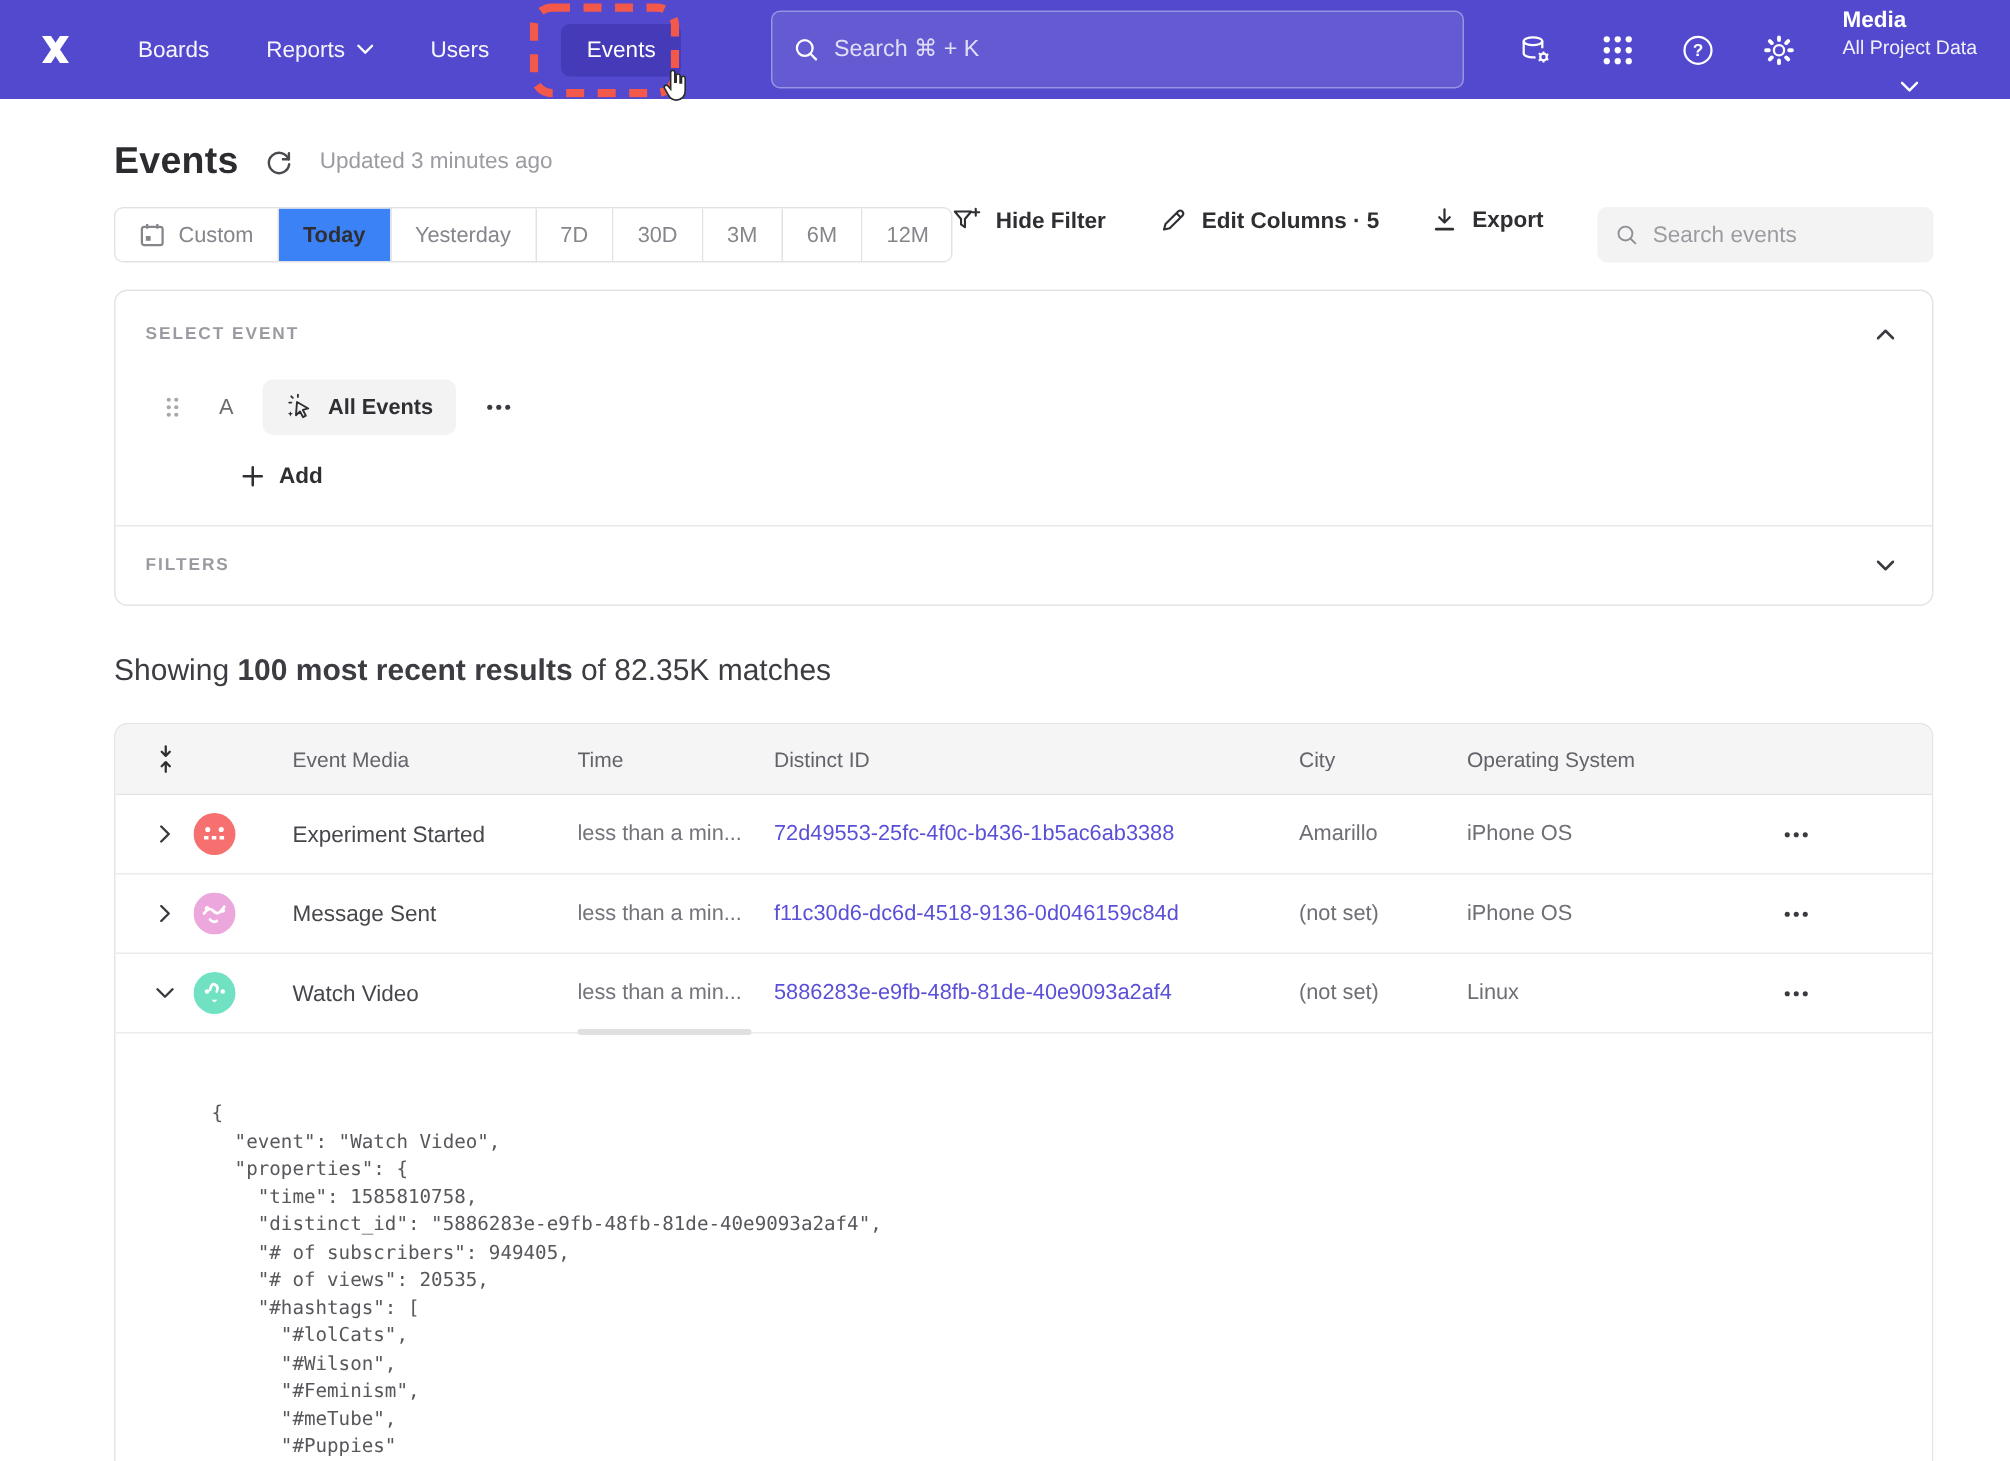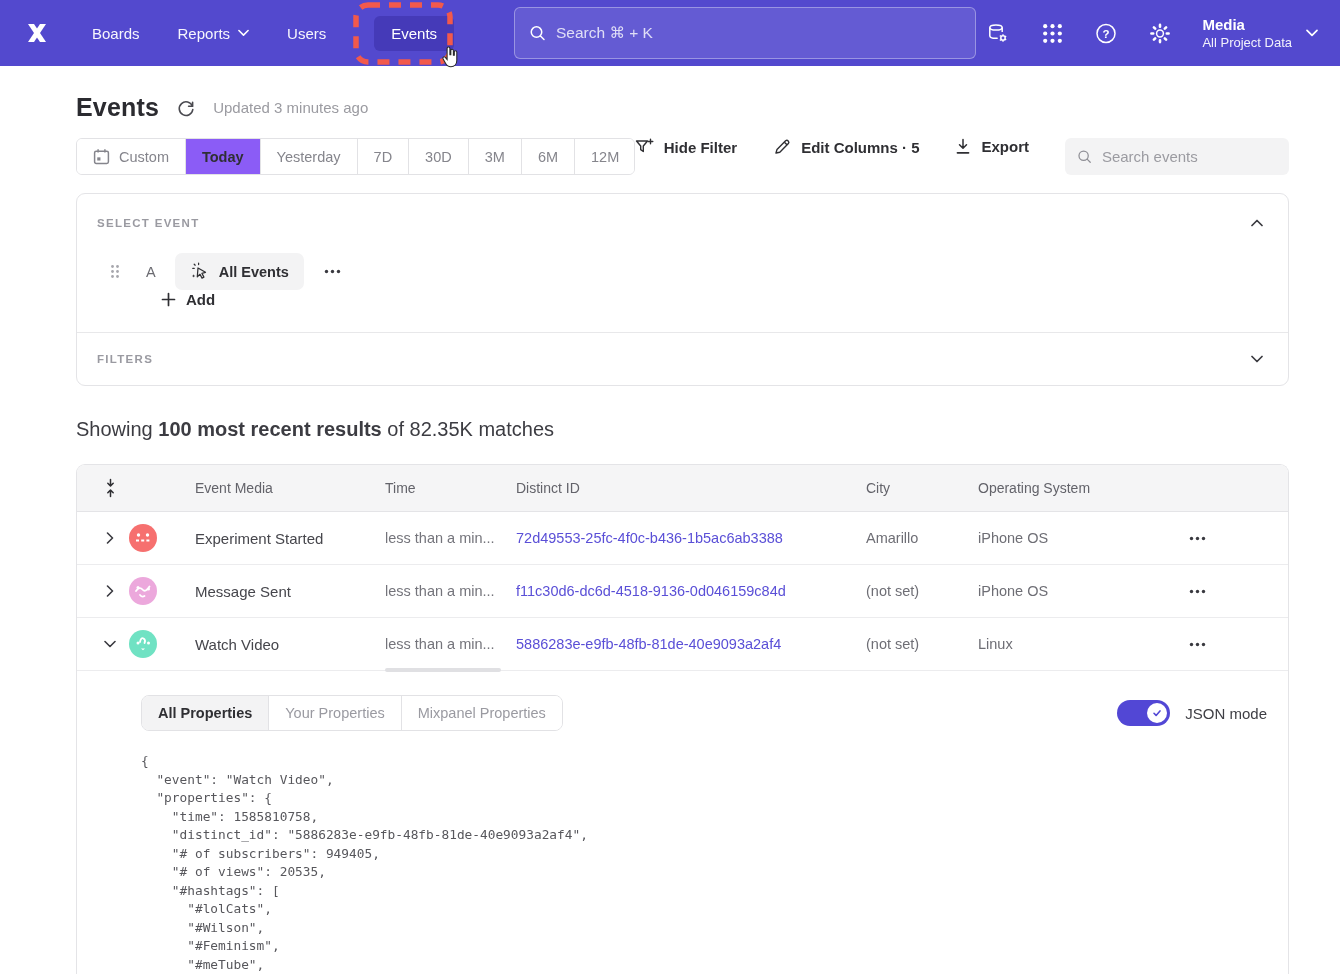--- a/index.html
+++ b/index.html
@@ -16,37 +16,37 @@
   .nav-btn-active { background:#453AB8; border-radius:6px; padding:9px 17px; font-size:15px; color:#fff; }
   .annotation-box { position:absolute; left:-21px; top:-14px; width:100px; height:63px; pointer-events:none; z-index:20; }
   .hand-cursor { position:absolute; right:-9px; bottom:-20px; width:24px; height:26px; z-index:21; }
   .nav-search { margin-left:60px; width:462px; height:52px; background:rgba(255,255,255,.1);
     border:1px solid rgba(255,255,255,.35); border-radius:6px; display:flex; align-items:center; padding:0 14px; gap:10px; }
   .nav-search input { background:transparent; border:none; outline:none; color:#fff; font-size:15.5px;
     font-family:"Liberation Sans", sans-serif; width:100%; }
   .nav-search input::placeholder { color:rgba(255,255,255,.8); }
   .nav-right { margin-left:auto; display:flex; align-items:center; gap:30px; }
   .nav-icon { width:24px; height:24px; display:flex; align-items:center; justify-content:center; cursor:pointer; }
-  .project { display:flex; align-items:center; gap:14px; margin-left:0; cursor:pointer; }
+  .project { display:flex; align-items:center; gap:14px; margin-left:0; cursor:pointer;flex-direction:column; }
   .project-name { font-size:15px; font-weight:bold; line-height:19px; }
   .project-scope { font-size:13px; color:rgba(255,255,255,.92); line-height:17px; }
 
   
   .main { padding:0 51px 0 76px; }
   .page-head { margin-top:27px; display:flex; align-items:center; gap:17px; }
   .page-title { font-size:25px; font-weight:bold; color:#2b2b30; letter-spacing:.2px; }
   .updated { font-size:15px; color:#9b9ba1; }
   .refresh-btn { width:20px; height:20px; cursor:pointer; display:flex; align-items:center; }
 
   .toolbar { margin-top:16px; display:flex; align-items:center; }
   .seg { display:flex; border:1px solid #e2e2e5; border-radius:6px; overflow:hidden; height:37px; }
   .seg-item { display:flex; align-items:center; gap:9px; padding:0 16px; font-size:14.5px; color:#85858c;
     border-right:1px solid #e2e2e5; cursor:pointer; background:#fff; white-space:nowrap; }
   .seg-item:last-child { border-right:none; }
-  .seg-item.selected { background:#8b5cf6; color:#2f2f33; font-weight:bold; }
+  .seg-item.selected { background:#3b82f6; color:#2f2f33; font-weight:bold; }
   .toolbar-actions { margin-left:auto; display:flex; align-items:flex-start; gap:36px; }
   .tool-btn { display:flex; align-items:center; gap:10px; font-size:15px; font-weight:bold; color:#2f2f33;
     cursor:pointer; white-space:nowrap; }
   .search-events { width:224px; height:37px; background:#f3f3f4; border-radius:6px; display:flex;
     align-items:center; padding:0 12px; gap:10px; margin-left:0; }
   .search-events input { background:transparent; border:none; outline:none; font-size:15px; width:100%;
     font-family:"Liberation Sans", sans-serif; color:#3a3a40; }
   .search-events input::placeholder { color:#9b9ba1; }
 
   
@@ -54,21 +54,21 @@
   .qb-section-top { padding:18px 20px 24px 20px; }
   .qb-label-row { display:flex; align-items:center; justify-content:space-between; }
   .qb-label { font-size:11.5px; font-weight:bold; letter-spacing:1.3px; color:#9a9aa1; }
   .chev-btn { width:22px; height:22px; display:flex; align-items:center; justify-content:center; cursor:pointer; }
   .event-row { margin-top:19px; display:flex; align-items:center; }
   .drag-handle { margin-left:13px; cursor:grab; display:flex; }
   .row-letter { margin-left:26px; font-size:14.5px; color:#6b6b71; }
   .event-chip { margin-left:19px; display:flex; align-items:center; gap:10px; background:#f3f3f4;
     border-radius:7px; padding:9px 15px; font-size:14.5px; font-weight:bold; color:#2f2f33; cursor:pointer; }
   .chip-more { margin-left:20px; cursor:pointer; display:flex; }
-  .add-row { margin-top:1px; margin-left:64px; display:flex; align-items:center; gap:10px;
+  .add-row { margin-top:19px; margin-left:64px; display:flex; align-items:center; gap:10px;
     font-size:15px; font-weight:bold; color:#2f2f33; cursor:pointer; width:fit-content; }
   .qb-divider { height:1px; background:#e8e8ea; }
   .qb-section-filters { padding:15px 20px; display:flex; align-items:center; justify-content:space-between; cursor:pointer; }
 
   
   .results-line { margin-top:32px; font-size:20px; color:#3c3c42; }
   .results-line b { font-weight:bold; }
 
   
   .table-card { margin-top:23px; border:1px solid #e4e4e7; border-radius:9px 9px 0 0; border-bottom:none; }
@@ -437,37 +437,20 @@
               <circle cx="2.5" cy="2.5" r="1.7"></circle>
               <circle cx="8.5" cy="2.5" r="1.7"></circle>
               <circle cx="14.5" cy="2.5" r="1.7"></circle>
             </svg>
       </span>
         </div>
       <div class="hscroll-thumb"></div>
     </div>
 
     <div class="detail">
-      <div class="detail-top">
-        <div class="tabs">
-          <div class="tab active">All Properties</div>
-          <div class="tab">Your Properties</div>
-          <div class="tab">Mixpanel Properties</div>
-        </div>
-        <div class="toggle-group">
-          <div class="toggle">
-            <div class="toggle-knob">
-              <svg width="12" height="12" viewBox="0 0 12 12">
-                  <path d="M3 6.3 L5.1 8.4 L9 3.9" stroke="#5247D5" stroke-width="1.6" fill="none" stroke-linecap="round" stroke-linejoin="round"></path>
-                </svg>
-            </div>
-          </div>
-          <span class="toggle-label">JSON mode</span>
-        </div>
-      </div>
       <pre class="json-pre">{
   "event": "Watch Video",
   "properties": {
     "time": 1585810758,
     "distinct_id": "5886283e-e9fb-48fb-81de-40e9093a2af4",
     "# of subscribers": 949405,
     "# of views": 20535,
     "#hashtags": [
       "#lolCats",
       "#Wilson",

